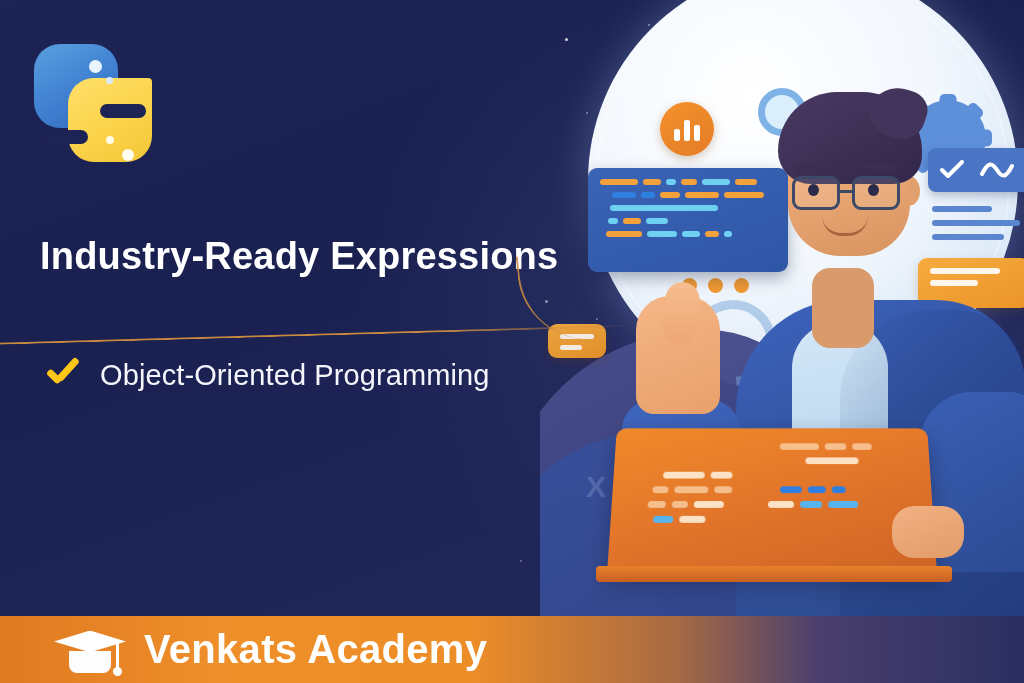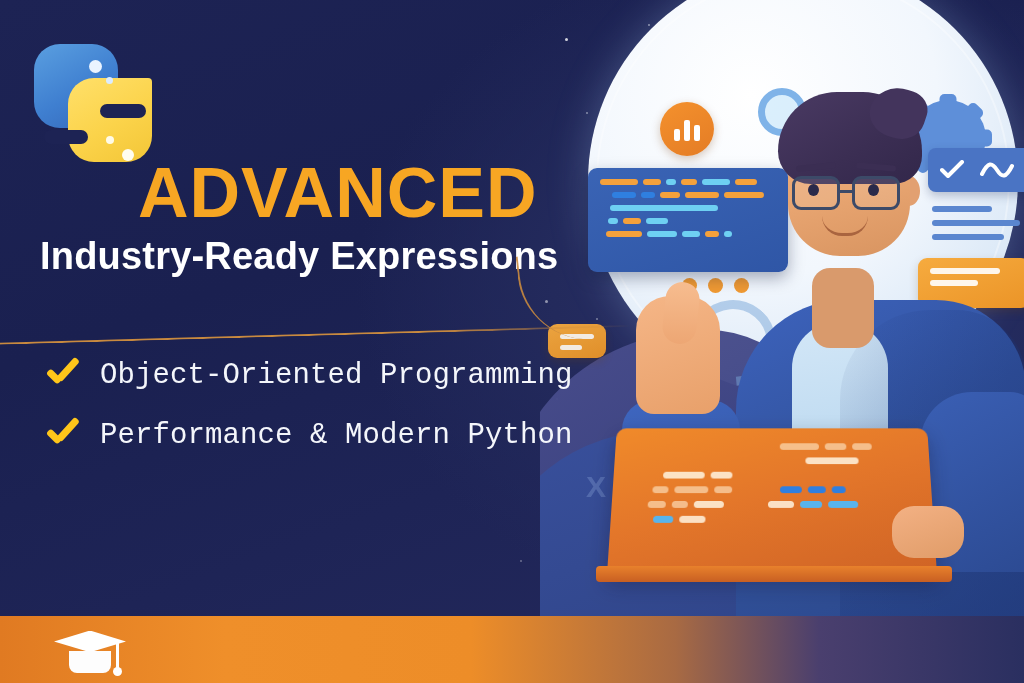--- a/index.html
+++ b/index.html
@@ -272,21 +272,21 @@
     border-bottom:2px solid #c98a3f; border-radius:0 0 0 0;
     transform:rotate(-1.6deg);
     -webkit-mask-image:linear-gradient(90deg,rgba(0,0,0,1) 70%,rgba(0,0,0,0) 100%);
             mask-image:linear-gradient(90deg,rgba(0,0,0,1) 70%,rgba(0,0,0,0) 100%);
   }
   .divider2 {
     position:absolute; left:520px; top:250px; width:120px; height:90px;
     border-left:2px solid #c98a3f; border-radius:0 0 0 70px;
     transform:rotate(-6deg); opacity:.9;
   }
-  .features { position:absolute; left:44px; top:345px; width:540px;font-family:Liberation Mono, monospace; }
+  .features { position:absolute; left:44px; top:345px; width:540px; }
   .feature {
     display:flex; align-items:center; gap:20px; height:60px;
   }
   .check { width:36px; height:30px; flex:none; position:relative; }
   .check:before, .check:after {
     content:""; position:absolute; background:#ffc61a; border-radius:3px;
   }
   .check:before { left:2px; top:13px; width:16px; height:7px; transform:rotate(45deg); }
   .check:after  { left:10px; top:6px;  width:28px; height:7px; transform:rotate(-48deg); }
   .feature span {
@@ -513,39 +513,35 @@
     <div class="py-top"></div>
     <div class="py-bot"></div>
     <div class="py-notch-t"></div>
     <div class="py-notch-b"></div>
     <div class="py-eye"></div>
     <div class="py-eye2"></div>
     <div class="py-eye3"></div>
     <div class="py-eye4"></div>
   </div>
 
-  <h2 class="subtitle">ADVANCED</h2>
   <div class="tagline">Industry-Ready Expressions</div>
 
   <div class="divider"></div>
   <div class="divider2"></div>
 
   <div class="features">
     <div class="feature">
       <span class="check"></span>
       <span>Object-Oriented Programming</span>
-    </div>
-    <div class="feature">
-      <span class="check"></span>
-      <span>Performance &amp; Modern Python</span>
     </div>
   </div>
 
   <div class="footer">
     <div class="cap">
       <div class="cap-top"></div>
       <div class="cap-base"></div>
       <div class="cap-tassel"></div>
       <div class="cap-knot"></div>
     </div>
+    <div class="brand">Venkats Academy</div>
   </div>
 
 </div>
 
 </body></html>

